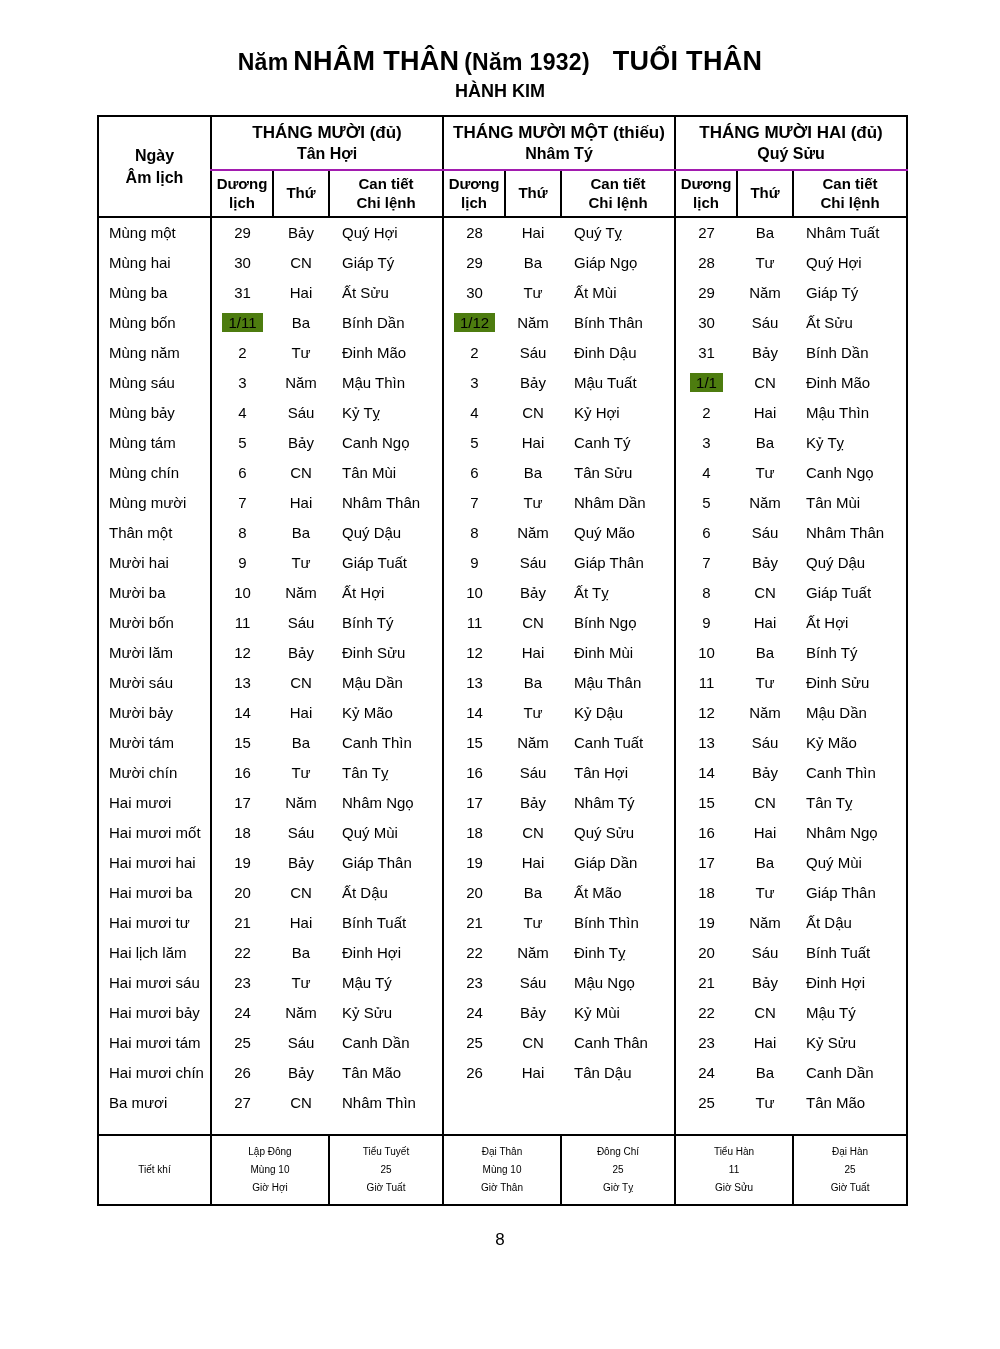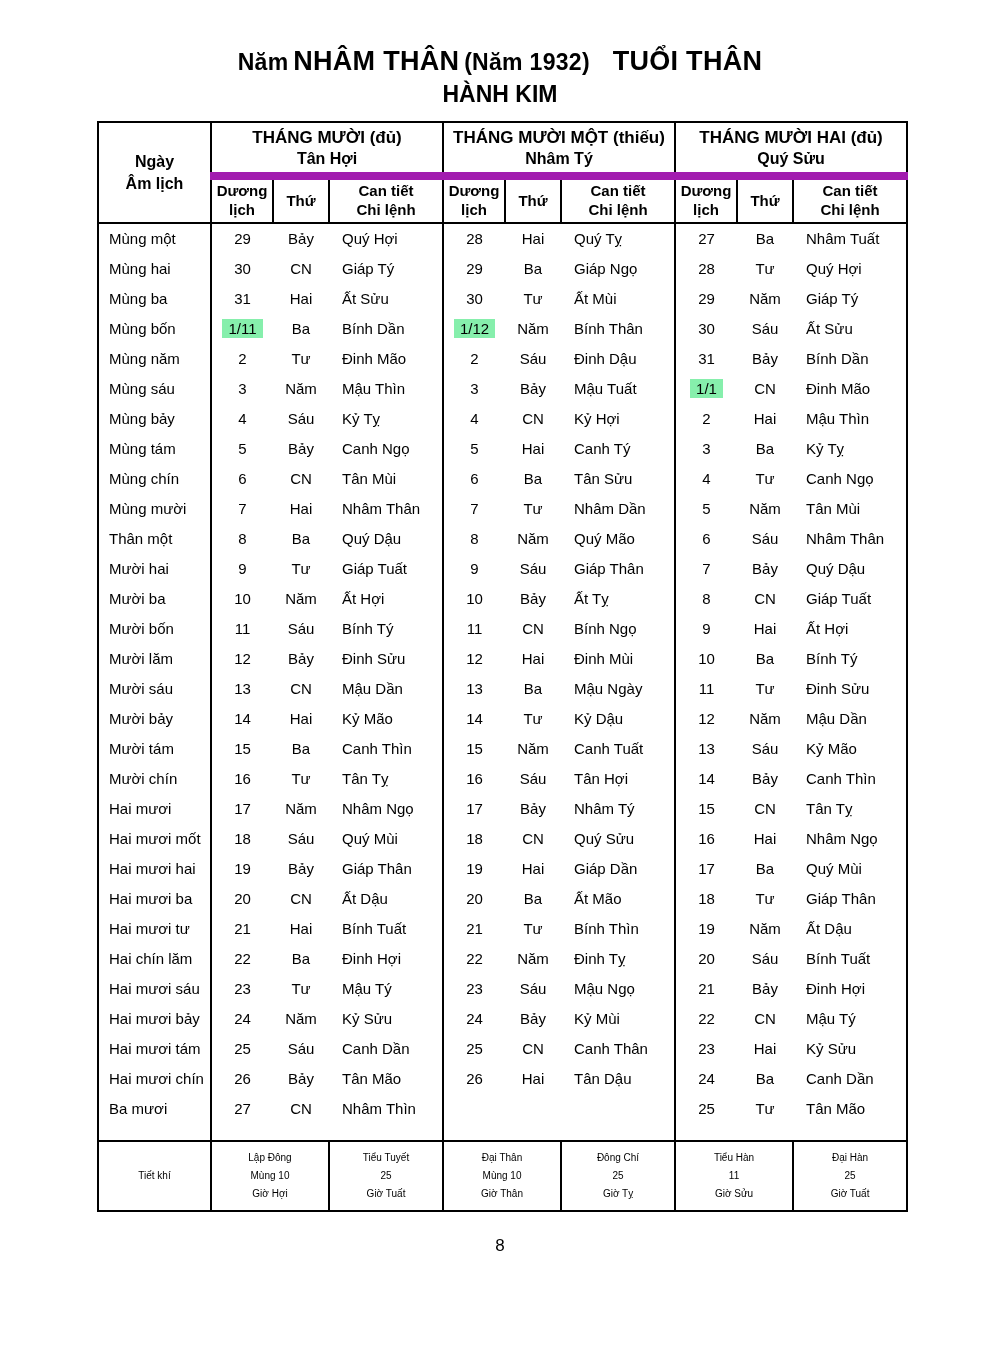--- a/index.html
+++ b/index.html
@@ -7,36 +7,36 @@
   body {
     width: 1000px; height: 1349px;
     font-family: "Liberation Sans", sans-serif;
     color: #000;
     position: relative;
   }
   .title { text-align: center; margin-top: 46px; font-weight: bold; letter-spacing: 0.3px; }
   .t-sm { font-size: 23px; }
   .t-lg { font-size: 27px; }
   .t-age { margin-left: 18px; margin-top: 35px; }
-  .subtitle { text-align: center; font-weight: bold; font-size: 23px; margin-top: 4px; }
+  .subtitle { text-align: center; font-weight: bold; font-size: 18px; margin-top: 4px; }
 
   table {
     border-collapse: collapse; table-layout: fixed;
     margin: 13px 0 0 97px; width: 809px;
     border: 2px solid #000;
   }
   th, td { padding: 0; font-size: 15px; overflow: hidden; }
 
   .th-day {
     border-bottom: 2px solid #000;
     font-size: 16px; white-space: pre-line;
     text-align: center; vertical-align: middle; line-height: 1.35;
   }
   .th-month {
-    border-left: 2px solid #000; border-bottom: 8px solid #a21caf;
+    border-left: 2px solid #000; border-bottom: 2px solid #a21caf;
     text-align: center; vertical-align: middle; height: 54px;
   }
   .m-name { font-size: 17px; font-weight: bold; }
   .m-sub  { font-size: 16px; font-weight: bold; margin-top: 2px; }
   .th-sub {
     border-left: 2px solid #000; border-bottom: 2px solid #000;
     white-space: pre-line; text-align: center; vertical-align: middle;
     height: 47px; font-size: 15px; line-height: 1.25; font-weight: bold;
   }
 
@@ -49,21 +49,21 @@
   tr.spacer td { height: 18px; }
   tr.spacer .bl { border-left: 2px solid #000; }
 
   .tkrow td {
     border-top: 2px solid #000;
     text-align: center; vertical-align: middle;
     padding: 7px 0; line-height: 1.8; font-size: 10px;
   }
   .tkrow td.tk { border-left: 2px solid #000; }
 
-  .hl { background: #86efac; padding: 1px 6px; }
+  .hl { background: #4d7c0f; padding: 1px 6px; }
 
   .pagenum { text-align: center; font-size: 17px; margin-top: 24px; }
 </style>
 </head>
 <body>
 
 <div class="title">
   <span class="t-sm">Năm</span>
   <span class="t-lg">NHÂM THÂN</span>
   <span class="t-sm">(Năm 1932)</span>
@@ -300,21 +300,21 @@
         <td class="c-thu">Ba</td>
         <td class="c-can">Bính Tý</td>
       </tr>
       <tr>
         <td class="daycol">Mười sáu</td>
         <td class="c-solar">13</td>
         <td class="c-thu">CN</td>
         <td class="c-can">Mậu Dần</td>
         <td class="c-solar">13</td>
         <td class="c-thu">Ba</td>
-        <td class="c-can">Mậu Ngày</td>
+        <td class="c-can">Mậu Thân</td>
         <td class="c-solar">11</td>
         <td class="c-thu">Tư</td>
         <td class="c-can">Đinh Sửu</td>
       </tr>
       <tr>
         <td class="daycol">Mười bảy</td>
         <td class="c-solar">14</td>
         <td class="c-thu">Hai</td>
         <td class="c-can">Kỷ Mão</td>
         <td class="c-solar">14</td>
@@ -402,21 +402,21 @@
         <td class="c-thu">Hai</td>
         <td class="c-can">Bính Tuất</td>
         <td class="c-solar">21</td>
         <td class="c-thu">Tư</td>
         <td class="c-can">Bính Thìn</td>
         <td class="c-solar">19</td>
         <td class="c-thu">Năm</td>
         <td class="c-can">Ất Dậu</td>
       </tr>
       <tr>
-        <td class="daycol">Hai chín lăm</td>
+        <td class="daycol">Hai lịch lăm</td>
         <td class="c-solar">22</td>
         <td class="c-thu">Ba</td>
         <td class="c-can">Đinh Hợi</td>
         <td class="c-solar">22</td>
         <td class="c-thu">Năm</td>
         <td class="c-can">Đinh Tỵ</td>
         <td class="c-solar">20</td>
         <td class="c-thu">Sáu</td>
         <td class="c-can">Bính Tuất</td>
       </tr>

